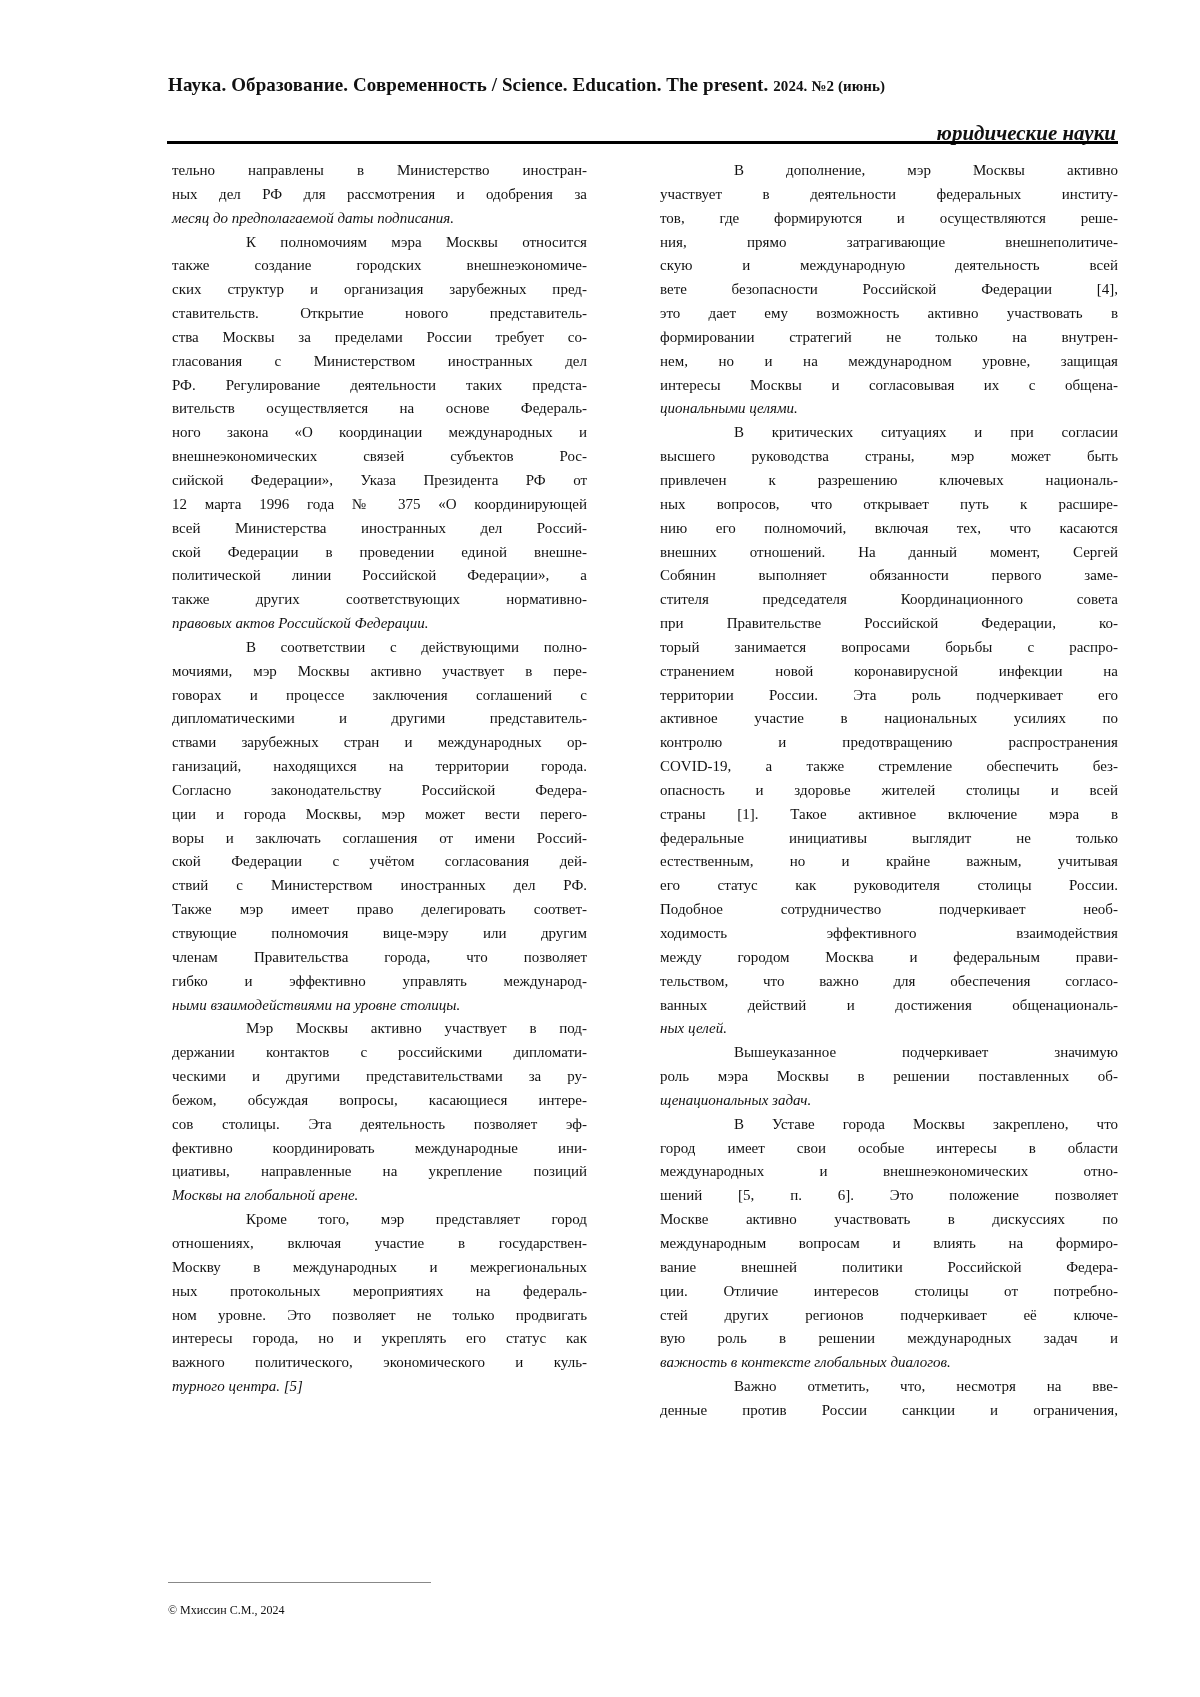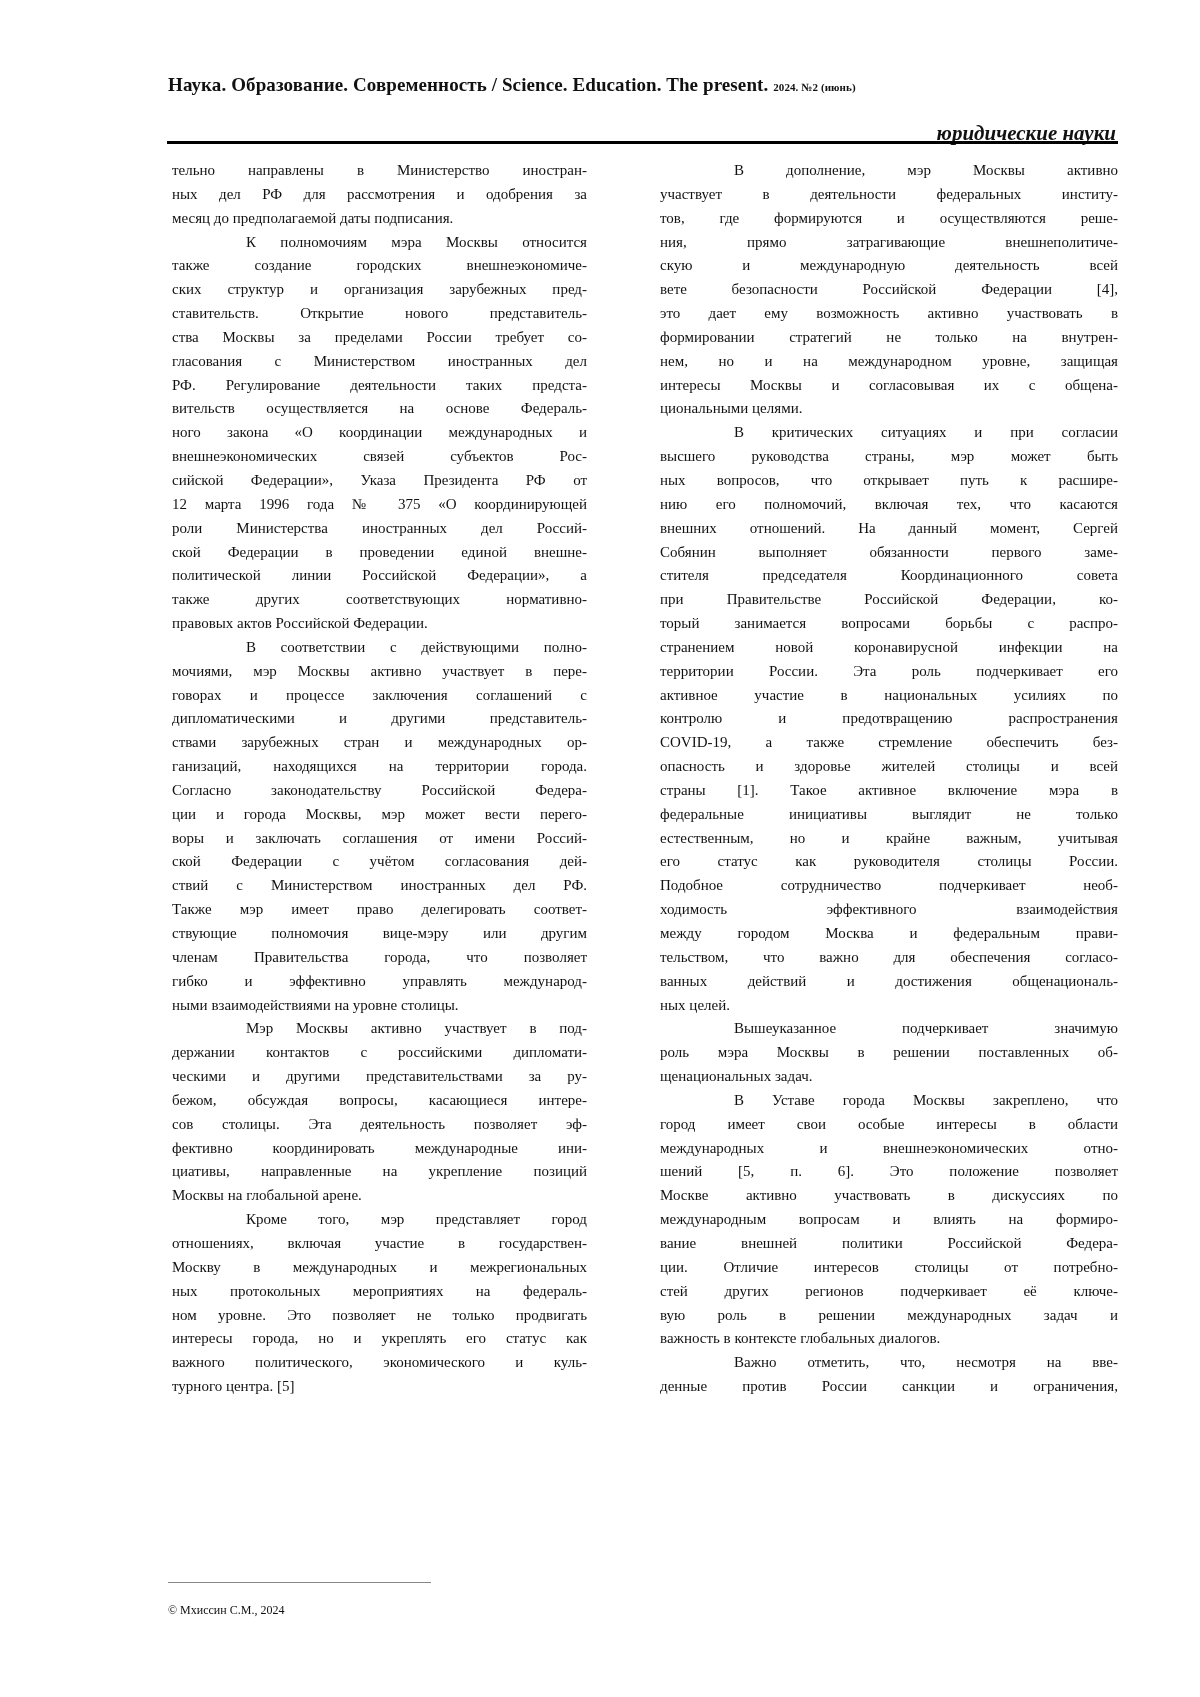--- a/index.html
+++ b/index.html
@@ -1,25 +1,25 @@
 <!DOCTYPE html>
 <html><head>
 <meta charset="utf-8">
 <style>
   html, body { margin:0; padding:0; background:#ffffff; }
   body { width:1200px; height:1697px; position:relative; overflow:hidden; color:#111; }
   .header-title { position:absolute; left:168px; top:74px; font-family:"Liberation Serif", serif; font-weight:bold; font-size:19px; white-space:nowrap; letter-spacing:0.1px; }
-  .header-title .small { font-size:11px; }
+  .header-title .small { font-size:15px; }
   .section-tag { position:absolute; right:84px; top:121px; font-family:"Liberation Serif", serif; font-style:italic; font-weight:bold; font-size:21px; }
   .header-rule { position:absolute; left:167px; width:951px; top:141px; height:3px; background:#000; }
   .col { position:absolute; top:159px; font-family:"Liberation Serif", serif; font-size:15px; line-height:23.85px; }
   .col.left { left:172px; width:415px; }
   .col.right { left:660px; width:458px; }
   .ln { display:block; text-align:justify; text-align-last:justify; white-space:nowrap; height:23.85px; overflow:visible; }
-  .ln.end { text-align-last:left; }
+  .ln.end { text-align-last:left;font-style:italic; }
   .ln.ind { padding-left:74px; }
   .fn-rule { position:absolute; left:168px; top:1582px; width:263px; height:1px; background:#888; }
   .copyright { position:absolute; left:168px; top:1603px; font-family:"Liberation Serif", serif; font-size:12px; }
 </style>
 </head>
 <body>
 
 <div class="header-title">
   <span>Наука. Образование. Современность / Science. Education. The present.</span>
   <span class="small">2024. №2 (июнь)</span>
@@ -36,21 +36,21 @@
     <span class="ln">ских структур и организация зарубежных пред-</span>
     <span class="ln">ставительств. Открытие нового представитель-</span>
     <span class="ln">ства Москвы за пределами России требует со-</span>
     <span class="ln">гласования с Министерством иностранных дел</span>
     <span class="ln">РФ. Регулирование деятельности таких предста-</span>
     <span class="ln">вительств осуществляется на основе Федераль-</span>
     <span class="ln">ного закона «О координации международных и</span>
     <span class="ln">внешнеэкономических связей субъектов Рос-</span>
     <span class="ln">сийской Федерации», Указа Президента РФ от</span>
     <span class="ln">12 марта 1996 года № 375 «О координирующей</span>
-    <span class="ln">роли Министерства иностранных дел Россий-</span>
+    <span class="ln">всей Министерства иностранных дел Россий-</span>
     <span class="ln">ской Федерации в проведении единой внешне-</span>
     <span class="ln">политической линии Российской Федерации», а</span>
     <span class="ln">также других соответствующих нормативно-</span>
     <span class="ln end">правовых актов Российской Федерации.</span>
     <span class="ln ind">В соответствии с действующими полно-</span>
     <span class="ln">мочиями, мэр Москвы активно участвует в пере-</span>
     <span class="ln">говорах и процессе заключения соглашений с</span>
     <span class="ln">дипломатическими и другими представитель-</span>
     <span class="ln">ствами зарубежных стран и международных ор-</span>
     <span class="ln">ганизаций, находящихся на территории города.</span>
@@ -88,20 +88,21 @@
     <span class="ln">ния, прямо затрагивающие внешнеполитиче-</span>
     <span class="ln">скую и международную деятельность всей</span>
     <span class="ln">вете безопасности Российской Федерации [4],</span>
     <span class="ln">это дает ему возможность активно участвовать в</span>
     <span class="ln">формировании стратегий не только на внутрен-</span>
     <span class="ln">нем, но и на международном уровне, защищая</span>
     <span class="ln">интересы Москвы и согласовывая их с общена-</span>
     <span class="ln end">циональными целями.</span>
     <span class="ln ind">В критических ситуациях и при согласии</span>
     <span class="ln">высшего руководства страны, мэр может быть</span>
+    <span class="ln">привлечен к разрешению ключевых националь-</span>
     <span class="ln">ных вопросов, что открывает путь к расшире-</span>
     <span class="ln">нию его полномочий, включая тех, что касаются</span>
     <span class="ln">внешних отношений. На данный момент, Сергей</span>
     <span class="ln">Собянин выполняет обязанности первого заме-</span>
     <span class="ln">стителя председателя Координационного совета</span>
     <span class="ln">при Правительстве Российской Федерации, ко-</span>
     <span class="ln">торый занимается вопросами борьбы с распро-</span>
     <span class="ln">странением новой коронавирусной инфекции на</span>
     <span class="ln">территории России. Эта роль подчеркивает его</span>
     <span class="ln">активное участие в национальных усилиях по</span>

